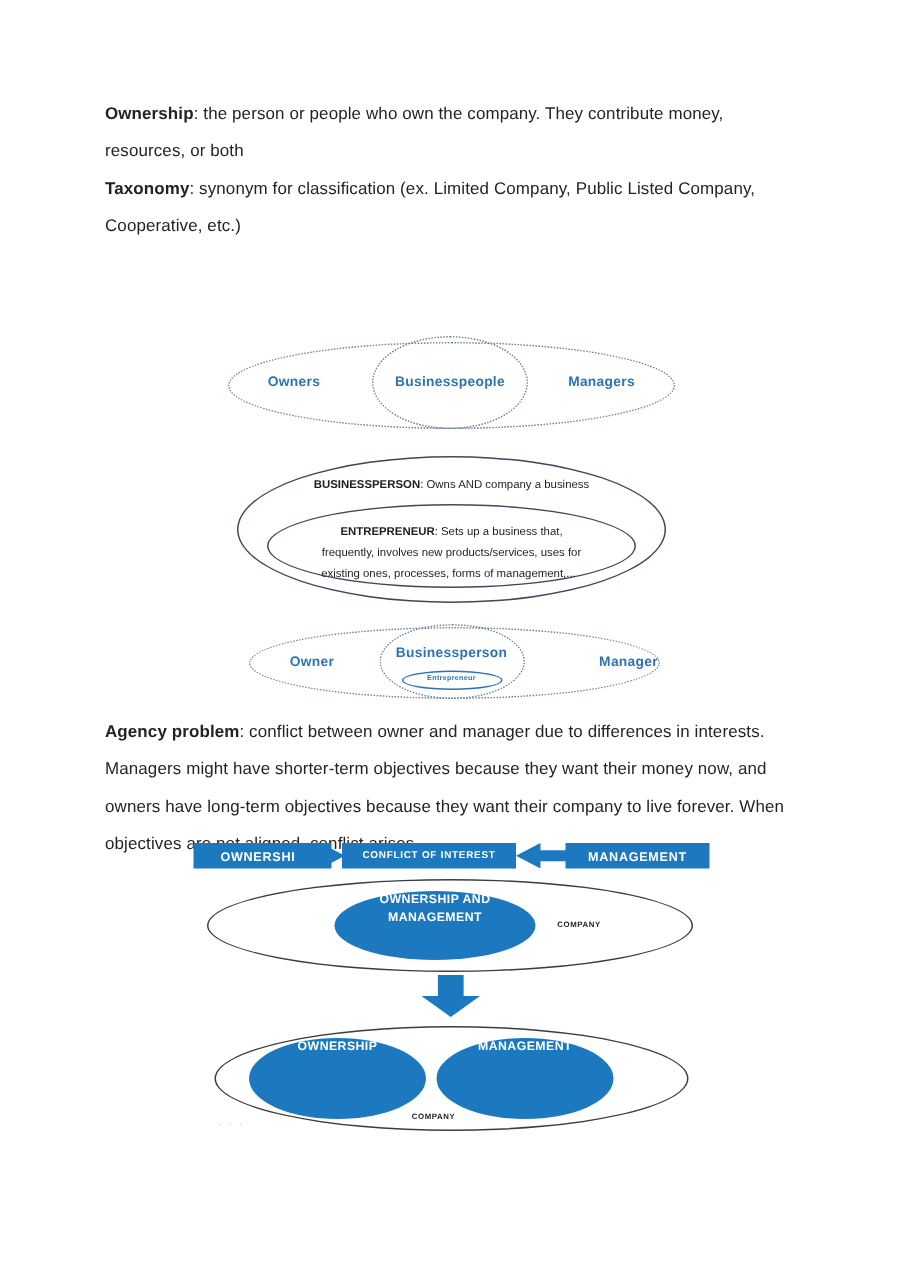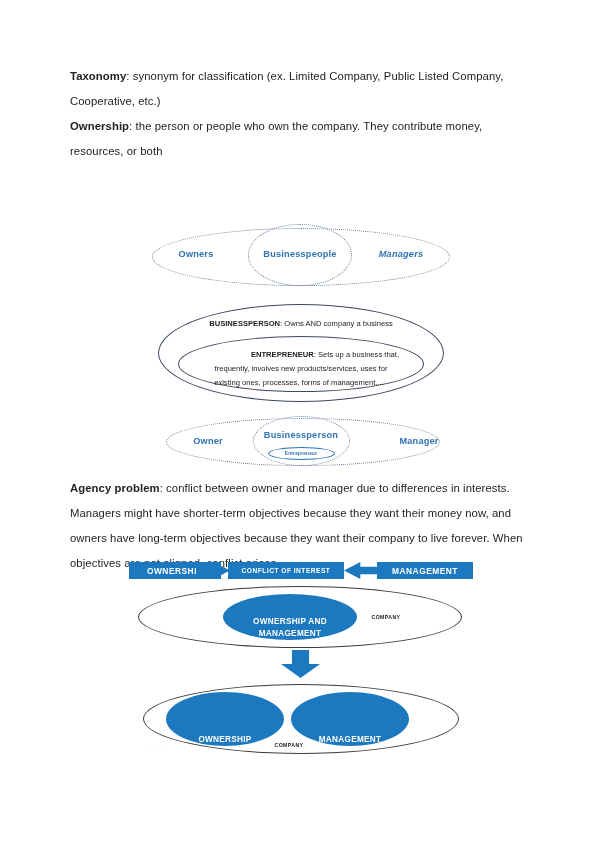--- a/index.html
+++ b/index.html
@@ -118,21 +118,21 @@
     background: #ffffff;
     border: 1px solid #3d3d3d;
     box-sizing: border-box;
   }
   .ell-blue {
     position: absolute;
     border-radius: 50%;
     background: #1C79BF;
     color: #ffffff;
     display: flex;
-    align-items: flex-end;
+    align-items: flex-start;
     justify-content: center;
     text-align: center;
     font-weight: bold;
     font-size: 8.2px;
     line-height: 12px;
     letter-spacing: 0.3px;
     box-sizing: border-box;
   }
   .company-tag {
     position: absolute;
@@ -147,41 +147,41 @@
     position: absolute;
     font-size: 5px;
     color: #8a8a8a;
     letter-spacing: 2px;
   }
 </style>
 </head>
 <body>
 
 <div class="doc-text">
+  <p><b>Ownership</b><span>: </span><span>the person or people who own the company. They contribute money, resources, or both</span></p>
   <p><b>Taxonomy</b><span>: </span><span>synonym for classification (ex. Limited Company, Public Listed Company, Cooperative, etc.)</span></p>
-  <p><b>Ownership</b><span>: </span><span>the person or people who own the company. They contribute money, resources, or both</span></p>
 </div>
 
 <div class="fig1">
   <div class="ell ell-dotted" style="left:152px; top:14px; width:298px; height:58px;"></div>
   <div class="ell ell-dotted" style="left:248px; top:10px; width:104px; height:62px;"></div>
   <div class="fig-label" style="left:196px; top:40px;">Owners</div>
   <div class="fig-label" style="left:300px; top:40px;">Businesspeople</div>
-  <div class="fig-label" style="left:401px; top:40px;font-style:italic;">Managers</div>
+  <div class="fig-label" style="left:401px; top:40px;">Managers</div>
 </div>
 
 <div class="fig2">
   <div class="ell ell-solid-thin" style="left:158px; top:4px; width:286px; height:98px;"></div>
   <div class="ell ell-solid-thin" style="left:178px; top:36px; width:246px; height:56px;"></div>
 
   <div class="fig-label-dark" style="left:301px; top:23px;">
     <b>BUSINESSPERSON</b><span>: Owns AND company a business</span>
   </div>
 
-  <div class="fig-label-dark" style="left:301px; top:54px;margin-left:24px;">
+  <div class="fig-label-dark" style="left:301px; top:54px;">
     <b>ENTREPRENEUR</b><span>: Sets up a business that,</span>
   </div>
   <div class="fig-label-dark" style="left:301px; top:68px;">frequently, involves new products/services, uses for</div>
   <div class="fig-label-dark" style="left:299px; top:82px;">existing ones, processes, forms of management,...</div>
 </div>
 
 <div class="fig3">
   <div class="ell ell-dotted" style="left:166px; top:10px; width:274px; height:48px;"></div>
   <div class="ell ell-dotted" style="left:253px; top:8px; width:97px; height:50px;"></div>
   <div class="ell" style="left:268px; top:39px; width:67px; height:13px; border:1px solid #2E74B5;"></div>

